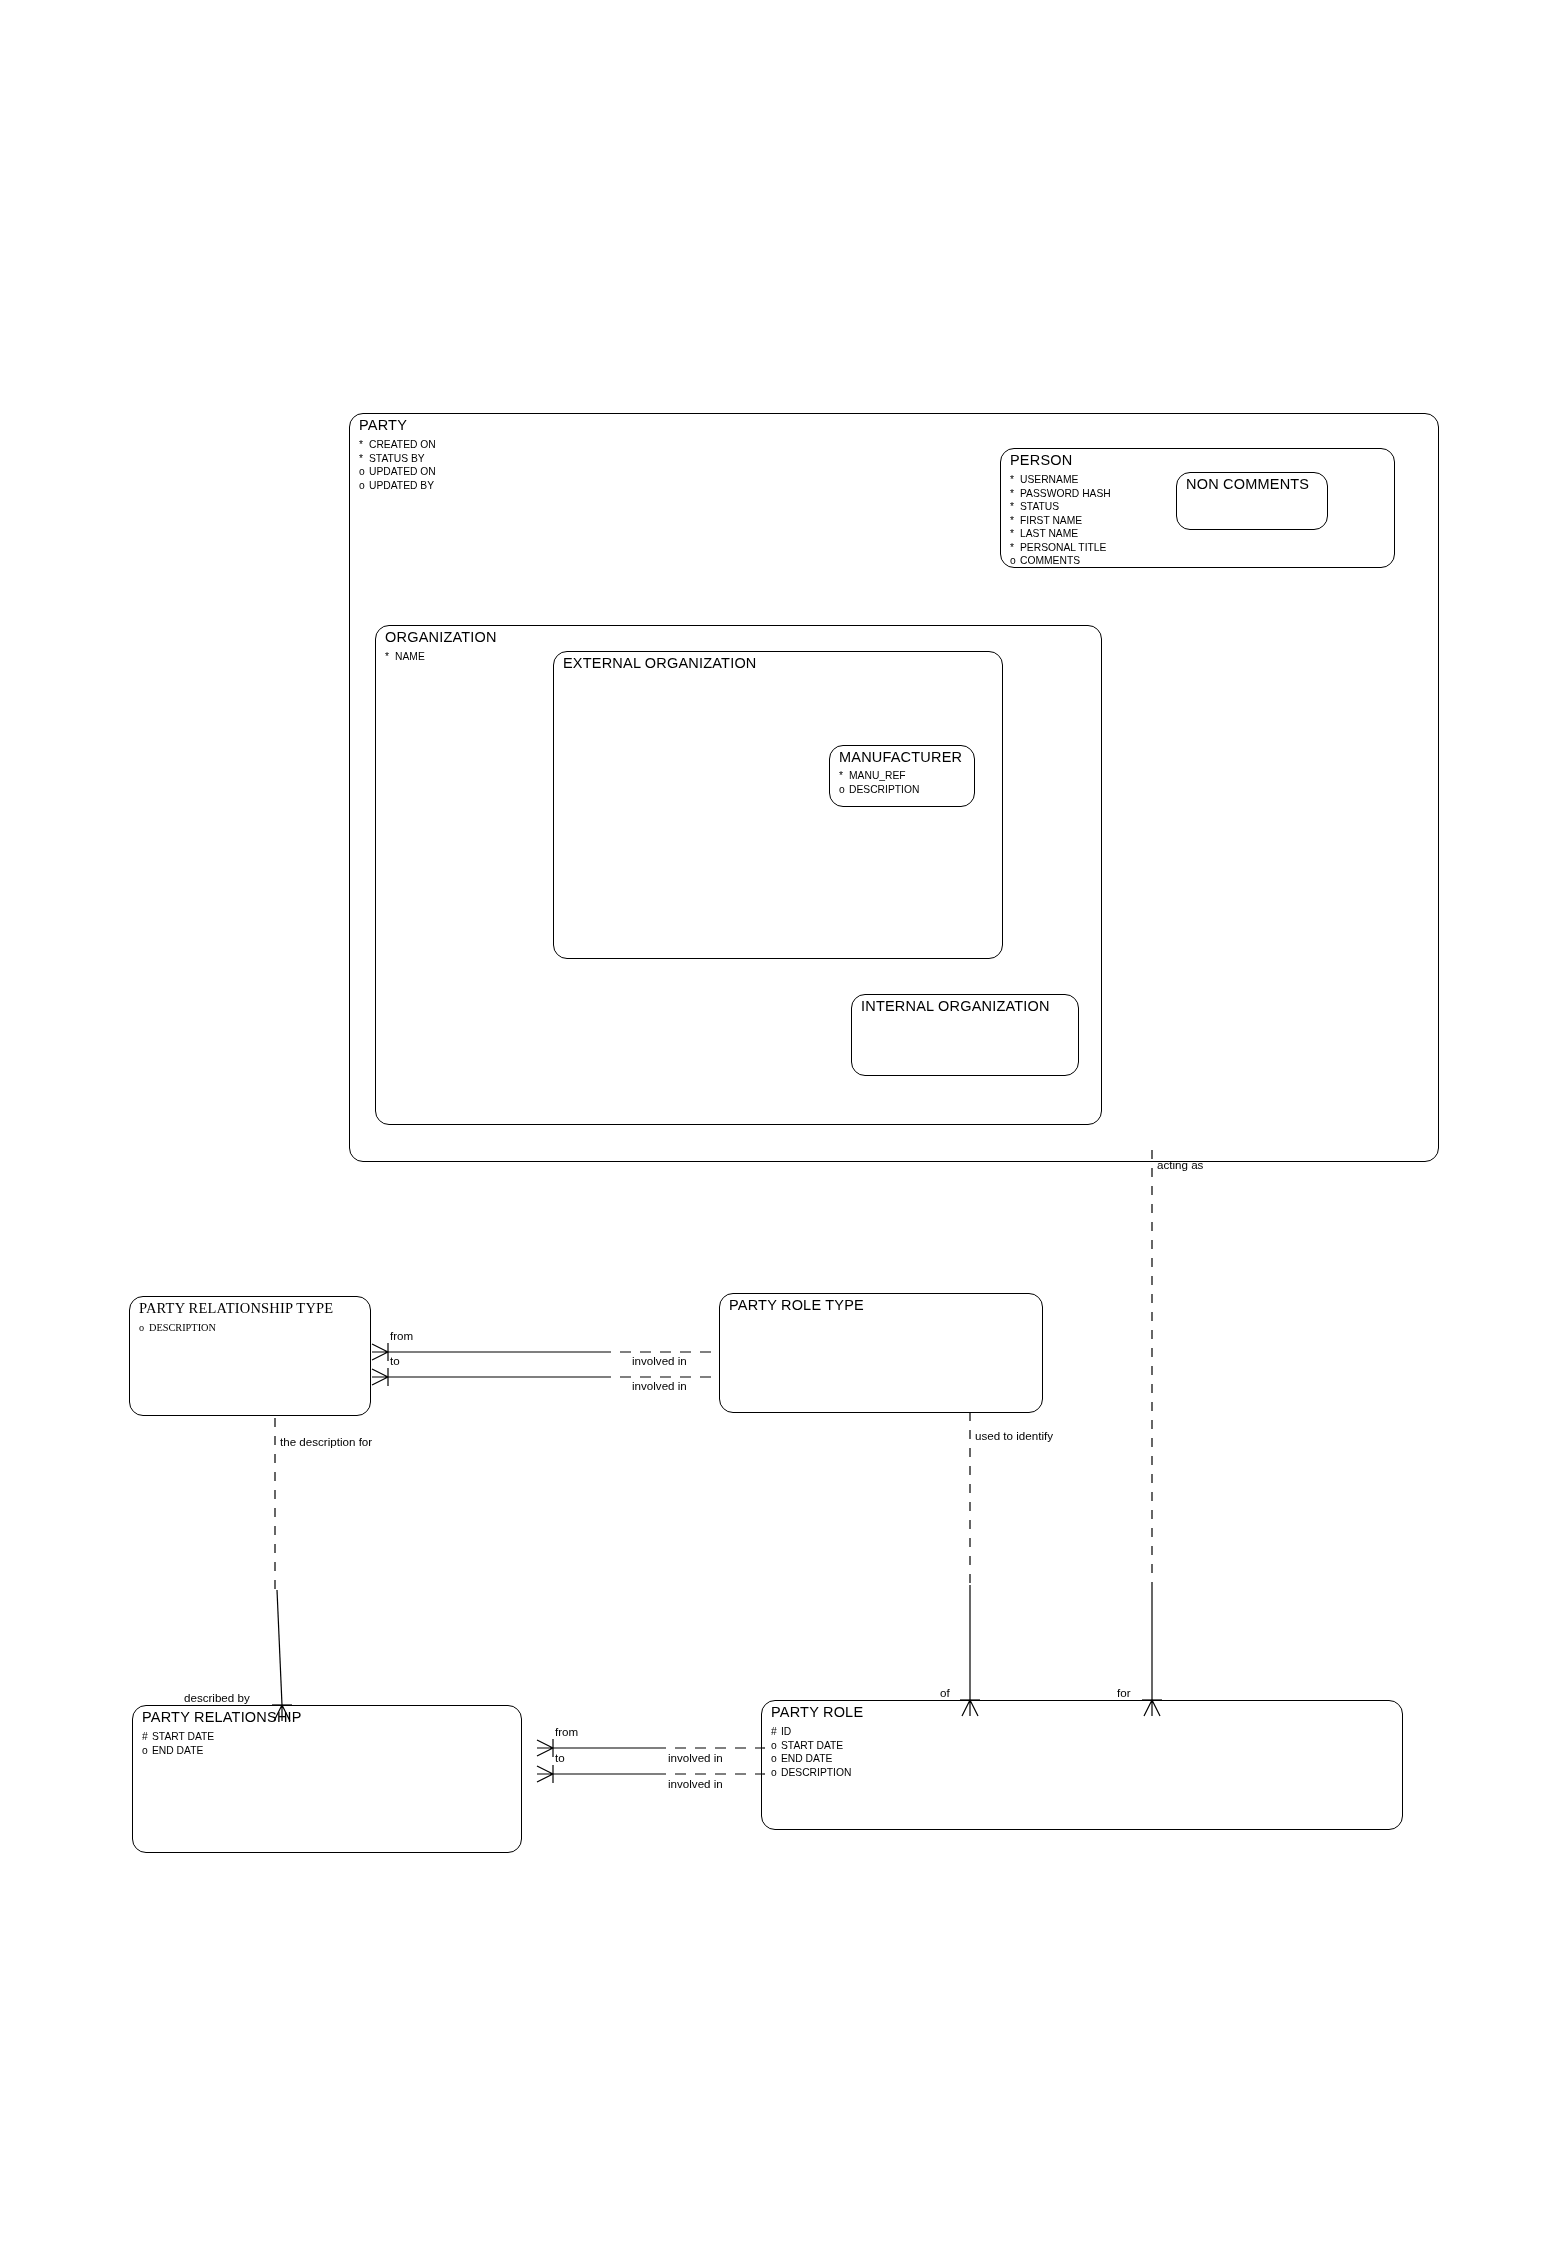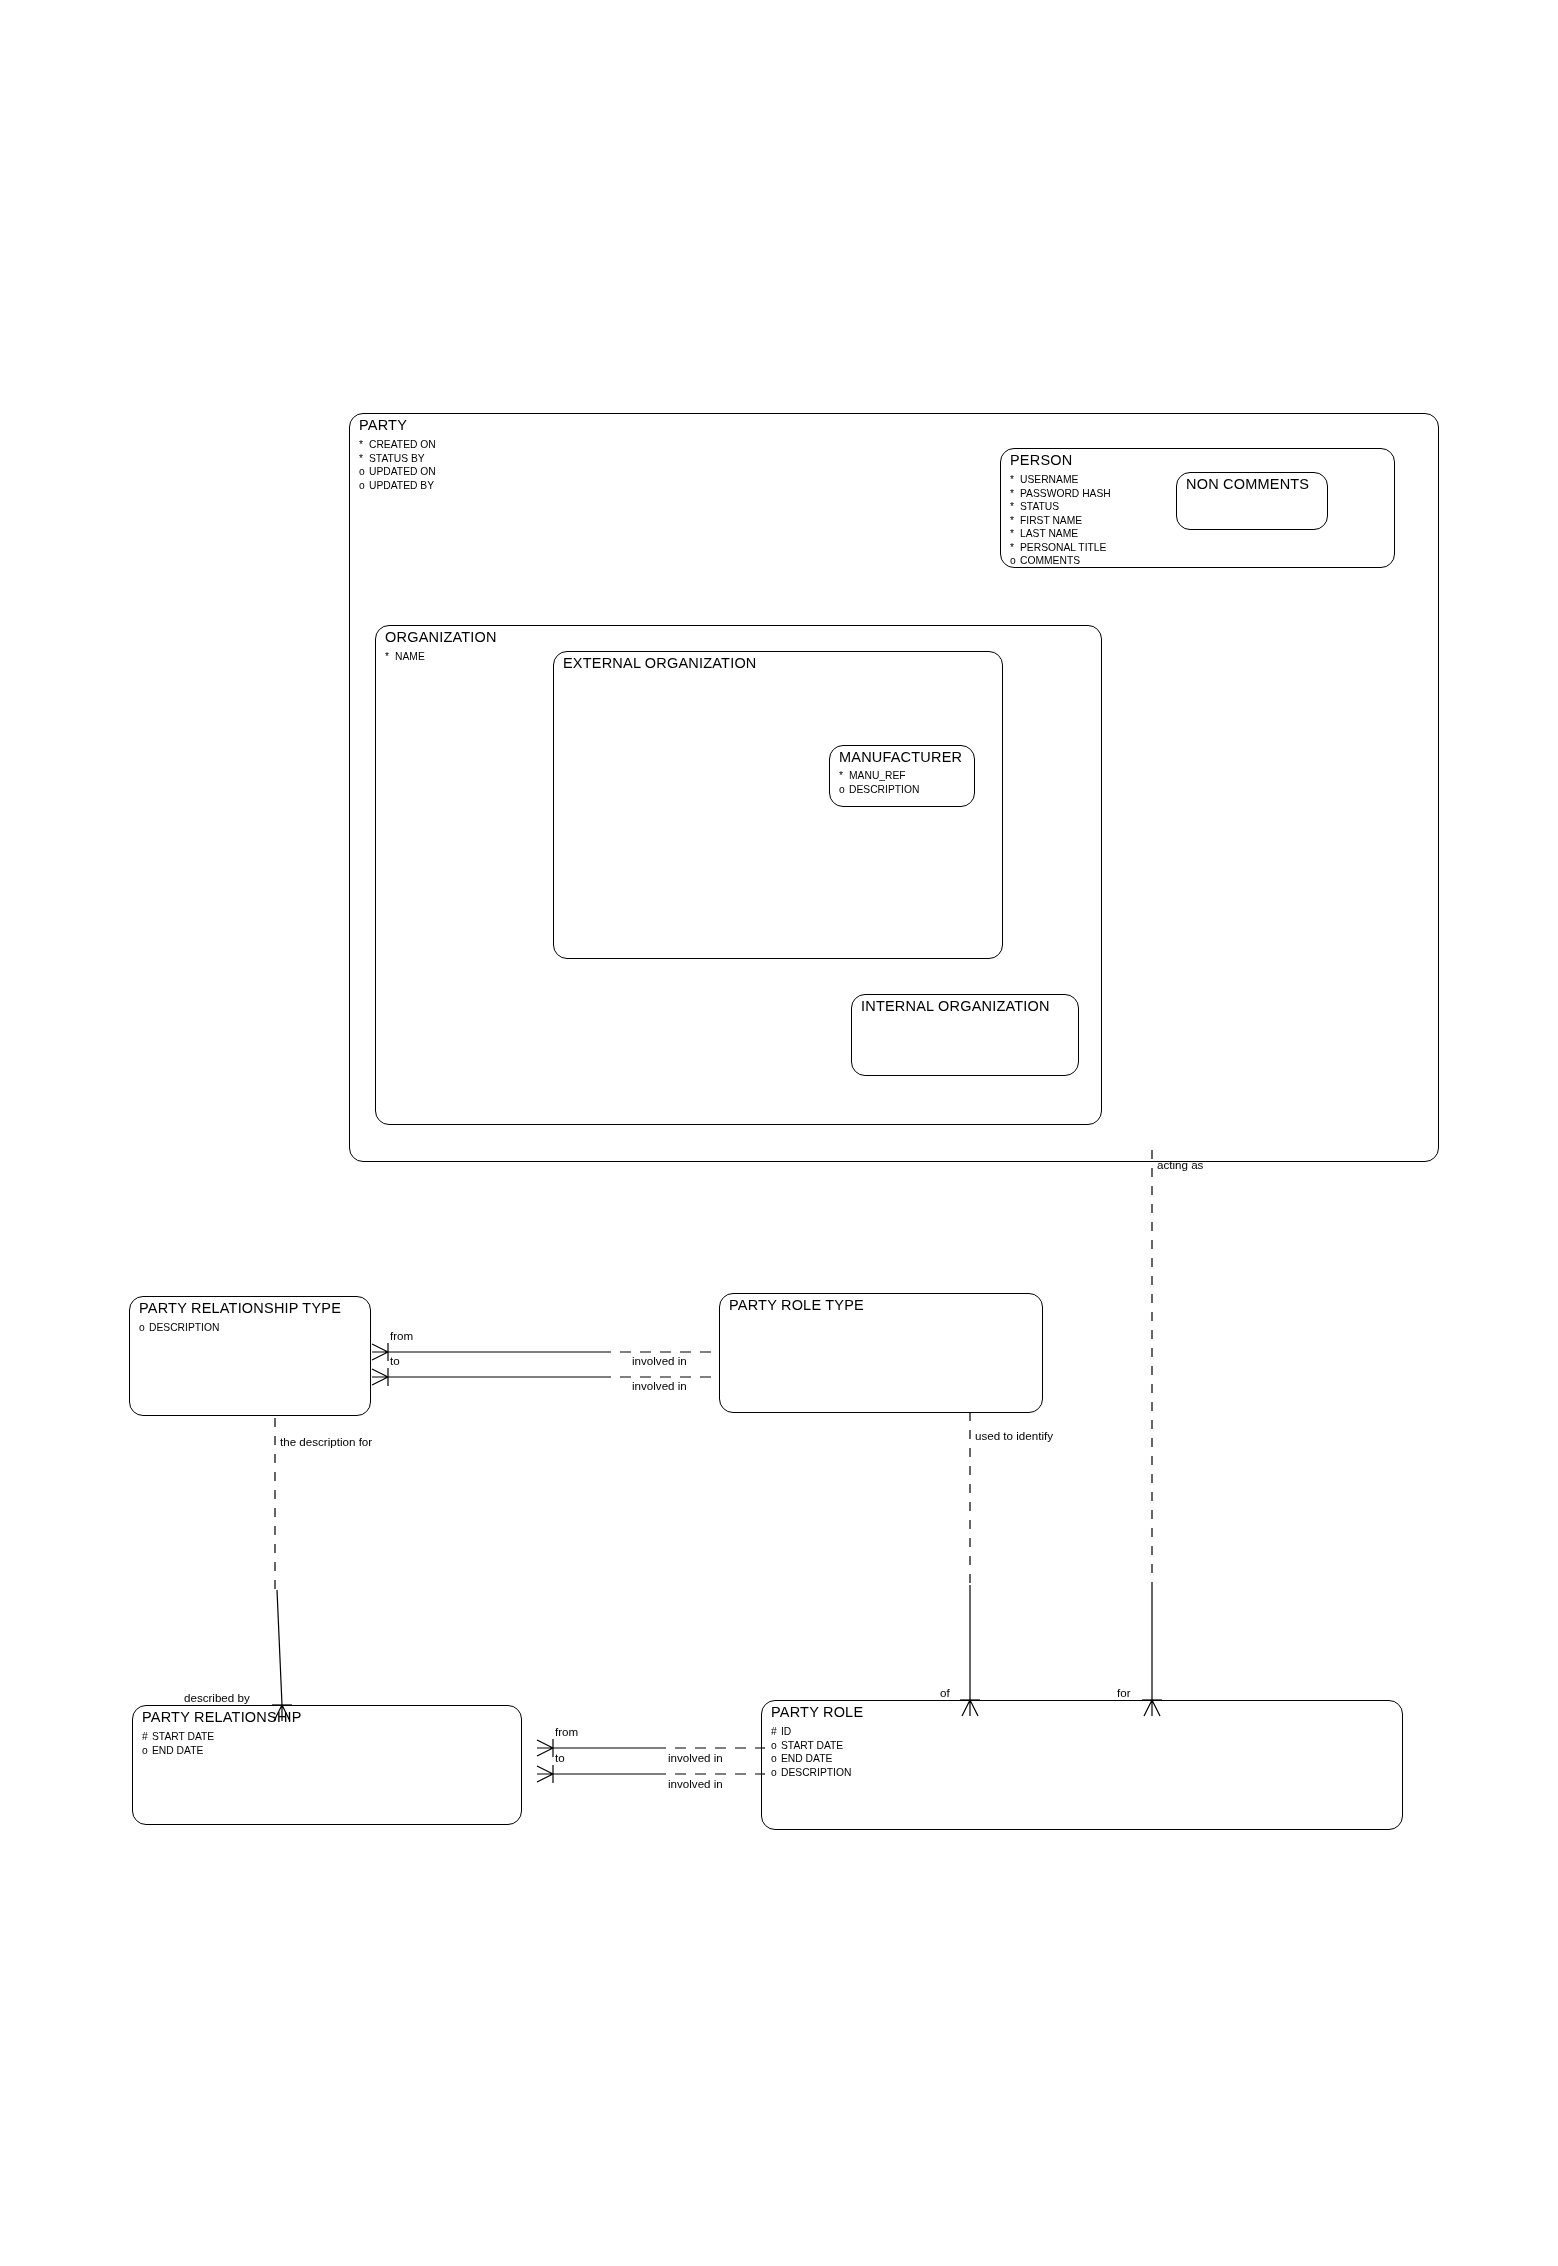--- a/index.html
+++ b/index.html
@@ -145,32 +145,32 @@
         <span class="row"><span class="mk">*</span><span>MANU_REF</span></span>
         <span class="row"><span class="mk">o</span><span>DESCRIPTION</span></span>
       </div>
   </div>
 
 
   <div class="ent titleonly" style="left:851px; top:994px; width:228px; height:82px;">
     <div class="title">INTERNAL ORGANIZATION</div>
   </div>
 
-  <div class="ent" style="left:129px; top:1296px; width:242px; height:120px;">
+  <div class="ent" style="left:129px; top:1296px; width:242px; height:120px;font-family:Liberation Serif, serif;">
     <div class="title">PARTY RELATIONSHIP TYPE</div>
     <div class="attrs" style="top:24px;">
         <span class="row"><span class="mk">o</span><span>DESCRIPTION</span></span>
       </div>
   </div>
 
   <div class="ent titleonly" style="left:719px; top:1293px; width:324px; height:120px;">
     <div class="title">PARTY ROLE TYPE</div>
   </div>
 
-  <div class="ent" style="left:132px; top:1705px; width:390px; height:120px;">
+  <div class="ent" style="left:132px; top:1705px; width:390px; height:148px;">
     <div class="title">PARTY RELATIONSHIP</div>
     <div class="attrs" style="top:24px;">
         <span class="row"><span class="mk">#</span><span>START DATE</span></span>
         <span class="row"><span class="mk">o</span><span>END DATE</span></span>
       </div>
   </div>
 
   <div class="ent" style="left:761px; top:1700px; width:642px; height:130px;">
     <div class="title">PARTY ROLE</div>
     <div class="attrs" style="top:24px;">

